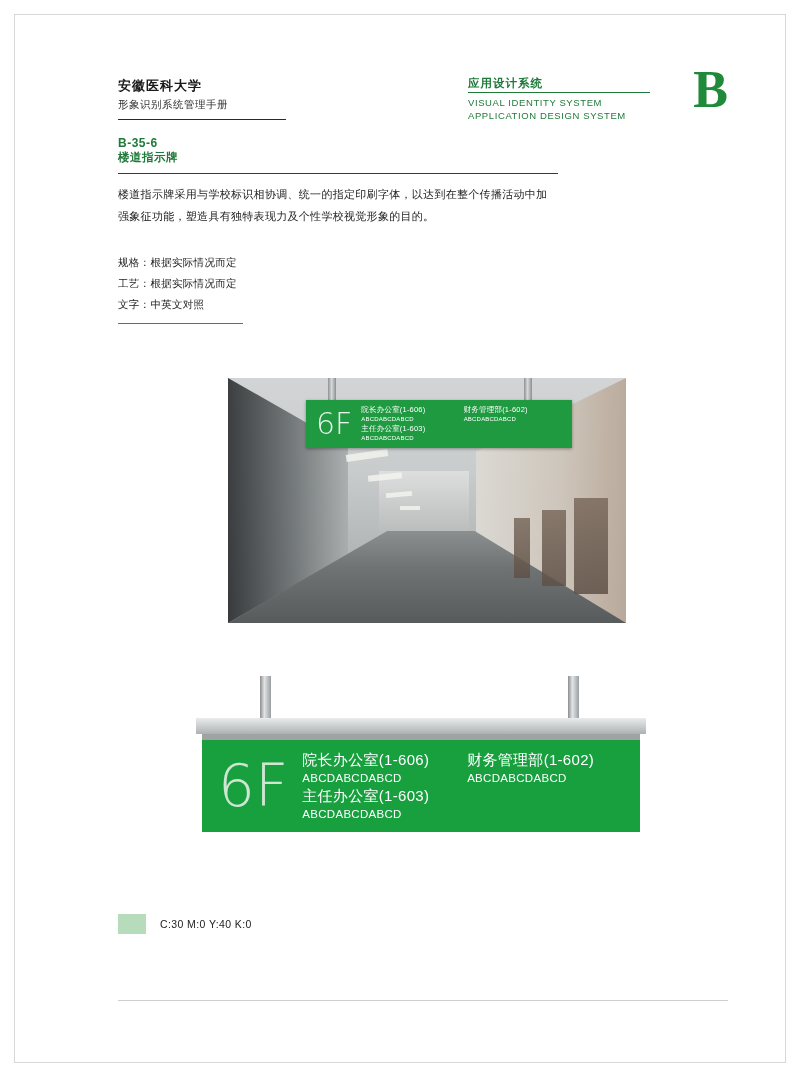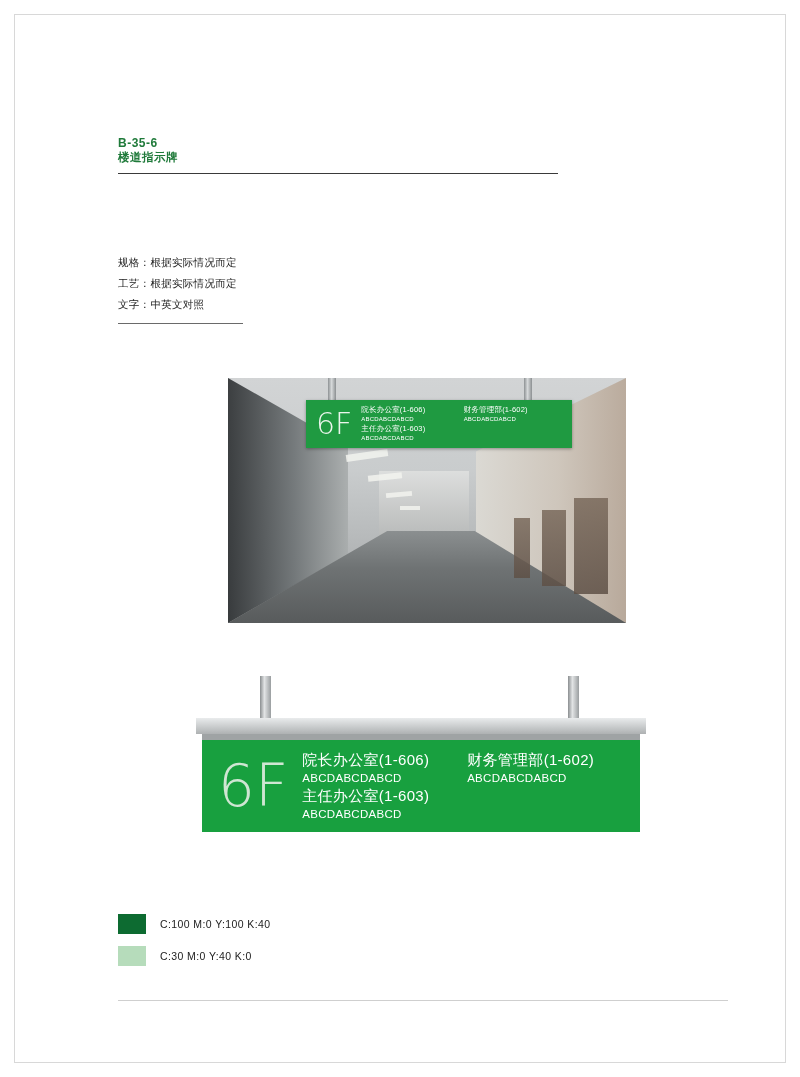--- a/index.html
+++ b/index.html
@@ -367,25 +367,40 @@
     width: 610px;
     border-top: 1px solid #cfcfcf;
   }
 </style>
 </head>
 <body>
 
 <div class="page">
   <div class="page-frame"></div>
 
+  <div class="header">
+    <div class="header-left">
+      <div class="hl-title">安徽医科大学</div>
+      <div class="hl-sub">形象识别系统管理手册</div>
+      <div class="hl-rule"></div>
+    </div>
+    <div class="header-right">
+      <div class="hr-cn">应用设计系统</div>
+      <div class="hr-rule"></div>
+      <div class="hr-en1">VISUAL IDENTITY SYSTEM</div>
+      <div class="hr-en2">APPLICATION DESIGN SYSTEM</div>
+      <div class="hr-letter">B</div>
+    </div>
+  </div>
 
   <div class="sec">
     <div class="sec-code">B-35-6</div>
     <div class="sec-name">楼道指示牌</div>
     <div class="sec-rule"></div>
+    <div class="sec-body">楼道指示牌采用与学校标识相协调、统一的指定印刷字体，以达到在整个传播活动中加强象征功能，塑造具有独特表现力及个性学校视觉形象的目的。</div>
   </div>
 
   <div class="specs">
     <div class="spec-line">规格：根据实际情况而定</div>
     <div class="spec-line">工艺：根据实际情况而定</div>
     <div class="spec-line">文字：中英文对照</div>
     <div class="spec-rule"></div>
   </div>
 
   <div class="photo">
@@ -441,23 +456,19 @@
         <div class="bs-col">
           <div class="bs-cn">财务管理部(1-602)</div>
           <div class="bs-en">ABCDABCDABCD</div>
         </div>
       </div>
     </div>
   </div>
 
   <div class="swatches">
     <div class="sw-row">
-      <div class="sw-chip" style="background:#0d6b31;"></div>
-      <div class="sw-label">C:100  M:0  Y:100  K:40</div>
-    </div>
-    <div class="sw-row">
       <div class="sw-chip" style="background:#b6dcbb;"></div>
       <div class="sw-label">C:30  M:0  Y:40  K:0</div>
     </div>
   </div>
 
   <div class="bottom-rule"></div>
 </div>
 
 </body></html>

